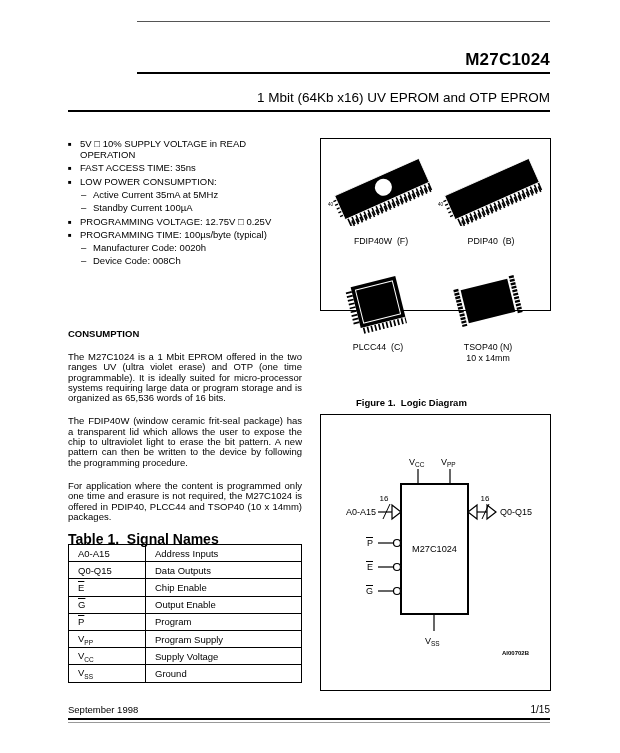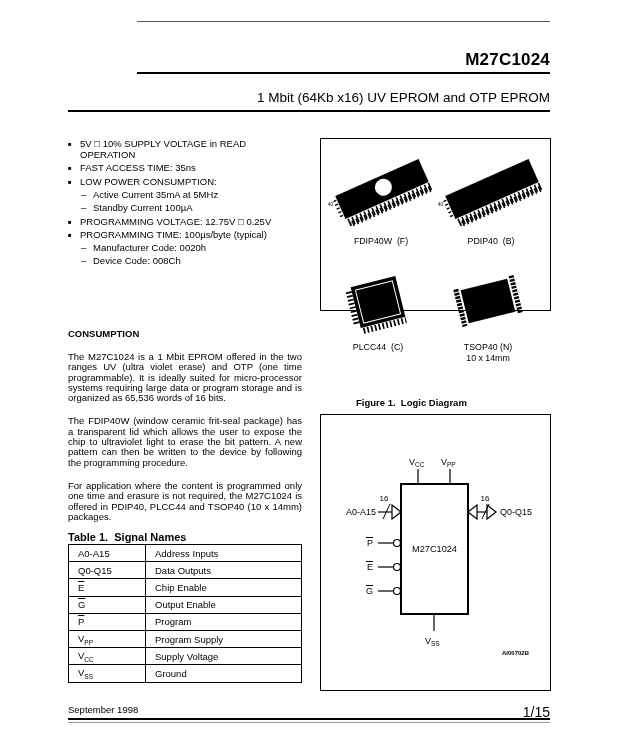--- a/index.html
+++ b/index.html
@@ -21,40 +21,40 @@
   .feat-item:first-child { margin-top:0; }
   .feat-sub { display:flex; margin-top:2.5px; padding-left:13px; }
   .marker-sq { width:12px; flex:0 0 12px; font-size:6px; line-height:10.6px; }
   .marker-dash { width:12px; flex:0 0 12px; }
   .feat-text { flex:1; }
 
   .description { position:absolute; top:189px; left:0; width:234px; }
   .desc-heading { font-size:9.5px; font-weight:bold; }
   .desc-par { margin-top:13px; font-size:9.5px; line-height:10.3px; text-align:justify; }
 
-  .tbl-caption { position:absolute; top:392px; left:0; font-size:11px; font-weight:bold; white-space:pre; }
+  .tbl-caption { position:absolute; top:392px; left:0; font-size:14px; font-weight:bold; white-space:pre; }
   .sig-table { position:absolute; top:405px; left:0; width:234px; border-collapse:collapse;
                border:1.5px solid #000; }
   .sig-table td { border:1px solid #000; height:17.2px; font-size:9.5px; vertical-align:middle; }
   .sig-cell { width:77px; padding-left:9px; }
   .desc-cell { padding-left:9px; }
   .ov { text-decoration:overline; }
   .sig-table sub { font-size:6.5px; }
 
   .pkg-box { position:absolute; left:320px; top:138px; width:231px; height:173px;
              border:1.5px solid #000; }
   .fig-caption { position:absolute; left:320px; top:397px; font-size:9.5px; font-weight:bold; white-space:pre;margin-left:36px; }
   .fig-box { position:absolute; left:320px; top:414px; width:231px; height:277px;
              border:1.5px solid #000; }
 
   svg { display:block; }
   svg text { font-family:"Liberation Sans", sans-serif; fill:#000; }
 
   .footer-left { position:absolute; left:68px; top:704px; font-size:9.5px;text-align:right; }
-  .footer-right { position:absolute; left:68px; top:704px; width:482px; text-align:right; font-size:14px; }
+  .footer-right { position:absolute; left:68px; top:704px; width:482px; text-align:right; font-size:10px; }
 </style>
 </head>
 <body>
 
 <div class="page">
 
   <div class="hrule" style="left:137px; top:21px; width:413px; height:1px; background:#555;"></div>
   <div class="title">M27C1024</div>
   <div class="hrule" style="left:137px; top:72px; width:413px; height:2px;"></div>
   <div class="subtitle">1 Mbit (64Kb x16) UV EPROM and OTP EPROM</div>

